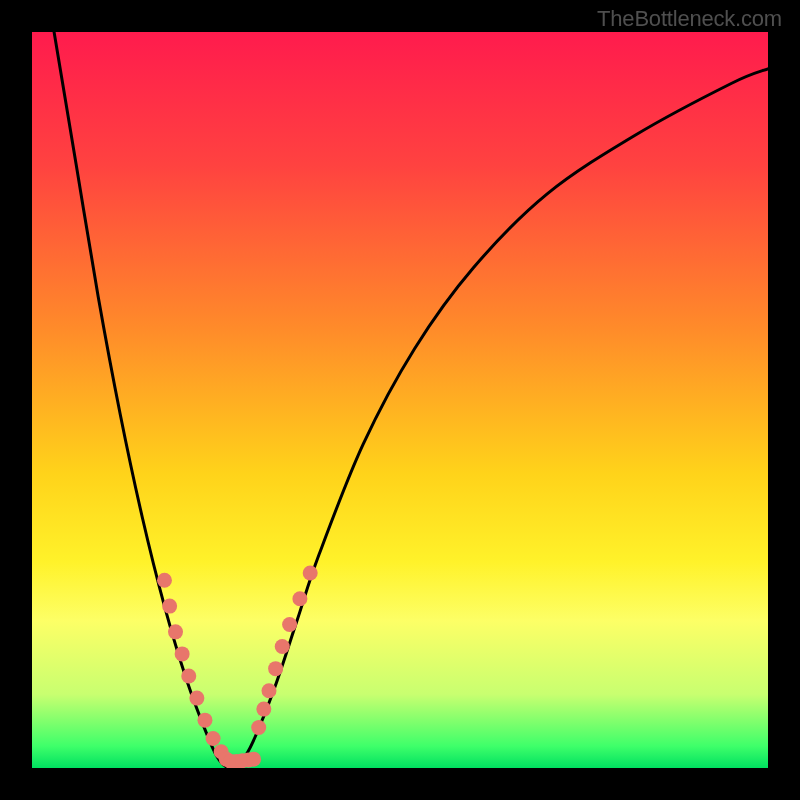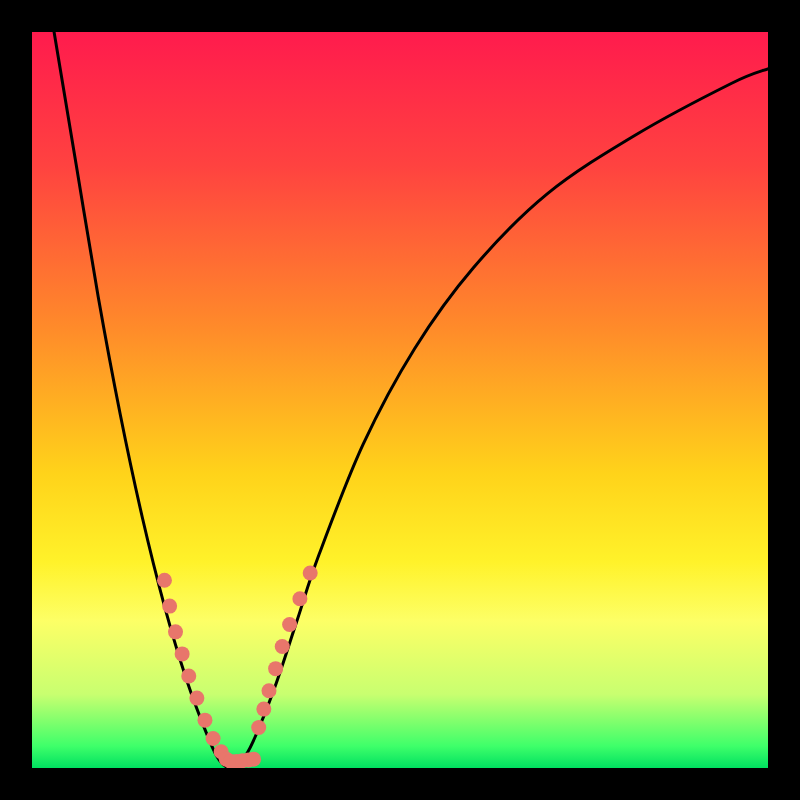--- a/index.html
+++ b/index.html
@@ -22,20 +22,21 @@
     color:#4f4f4f;
     font-weight:400;
     letter-spacing:-0.2px;
   }
   svg { display:block; }
 </style>
 </head>
 <body>
 
 <div class="frame">
+  <div class="watermark">TheBottleneck.com</div>
   <div class="plot">
     <svg id="svg" width="736" height="736" viewBox="0 0 736 736">
         <defs>
           <linearGradient id="bg" x1="0" y1="0" x2="0" y2="1">
             <stop offset="0%" stop-color="#ff1b4d"></stop>
             <stop offset="18%" stop-color="#ff4240"></stop>
             <stop offset="40%" stop-color="#ff8a2a"></stop>
             <stop offset="60%" stop-color="#ffd31a"></stop>
             <stop offset="72%" stop-color="#fff22a"></stop>
             <stop offset="80%" stop-color="#fdff66"></stop>

